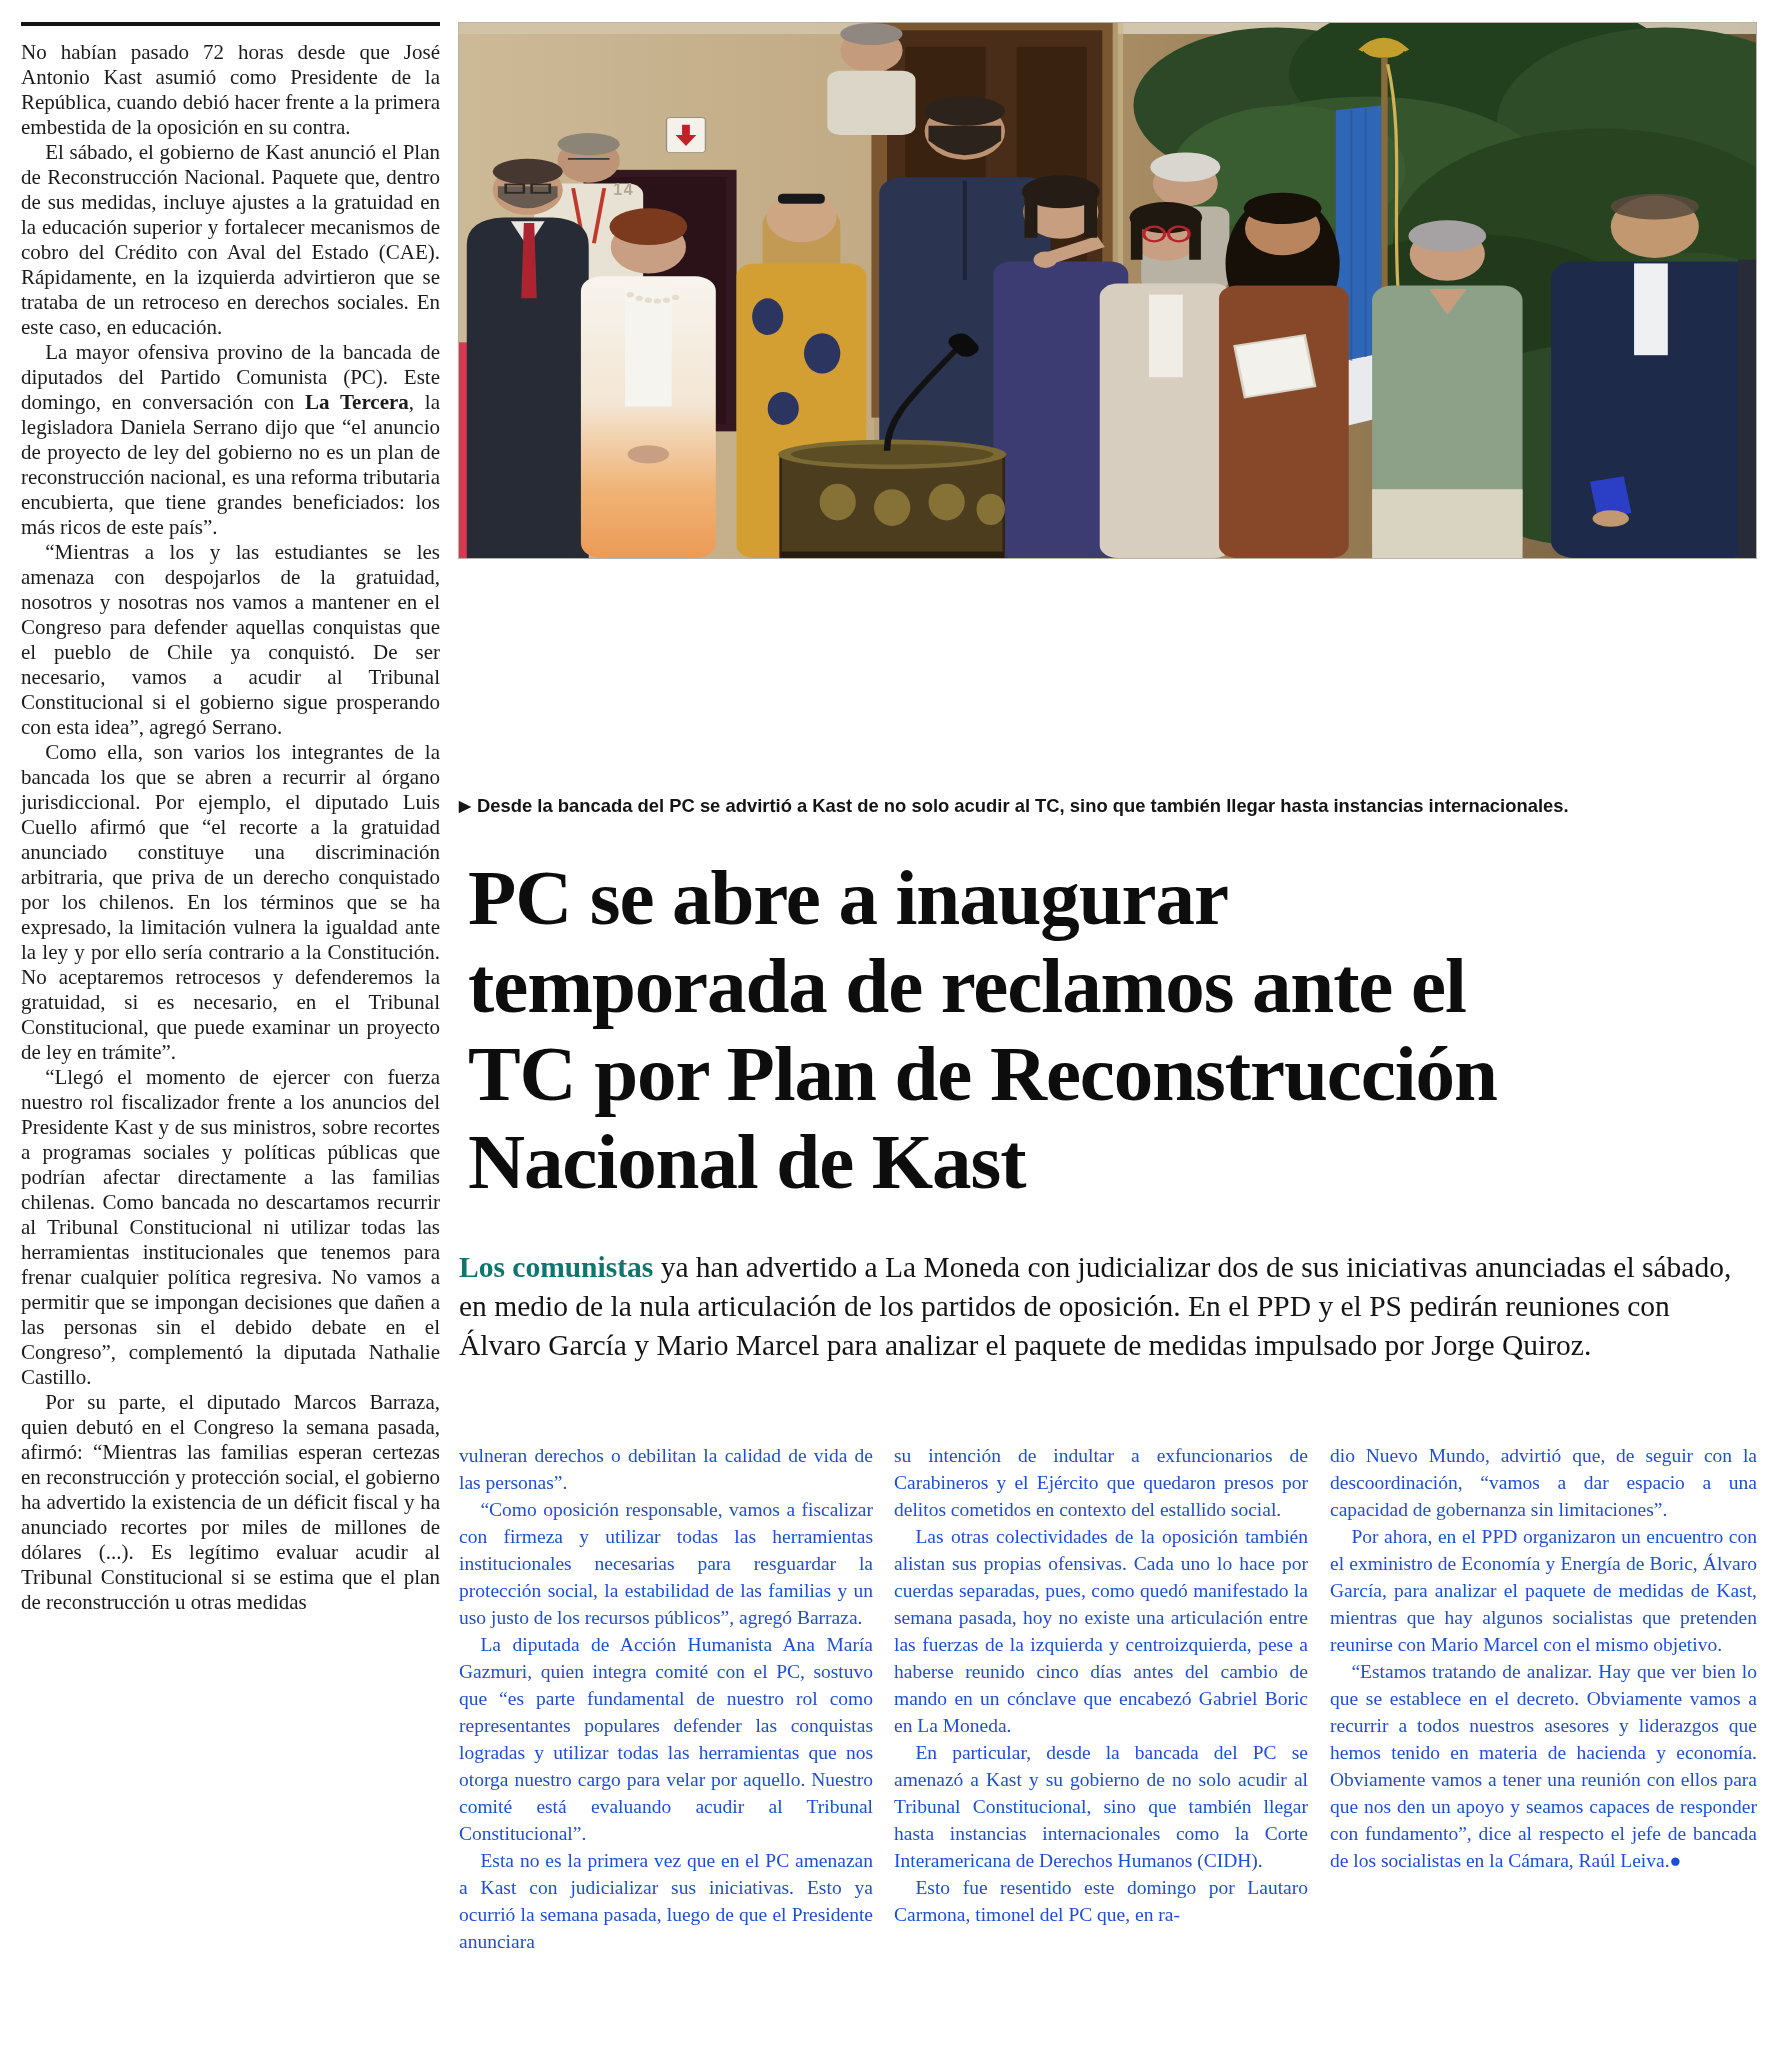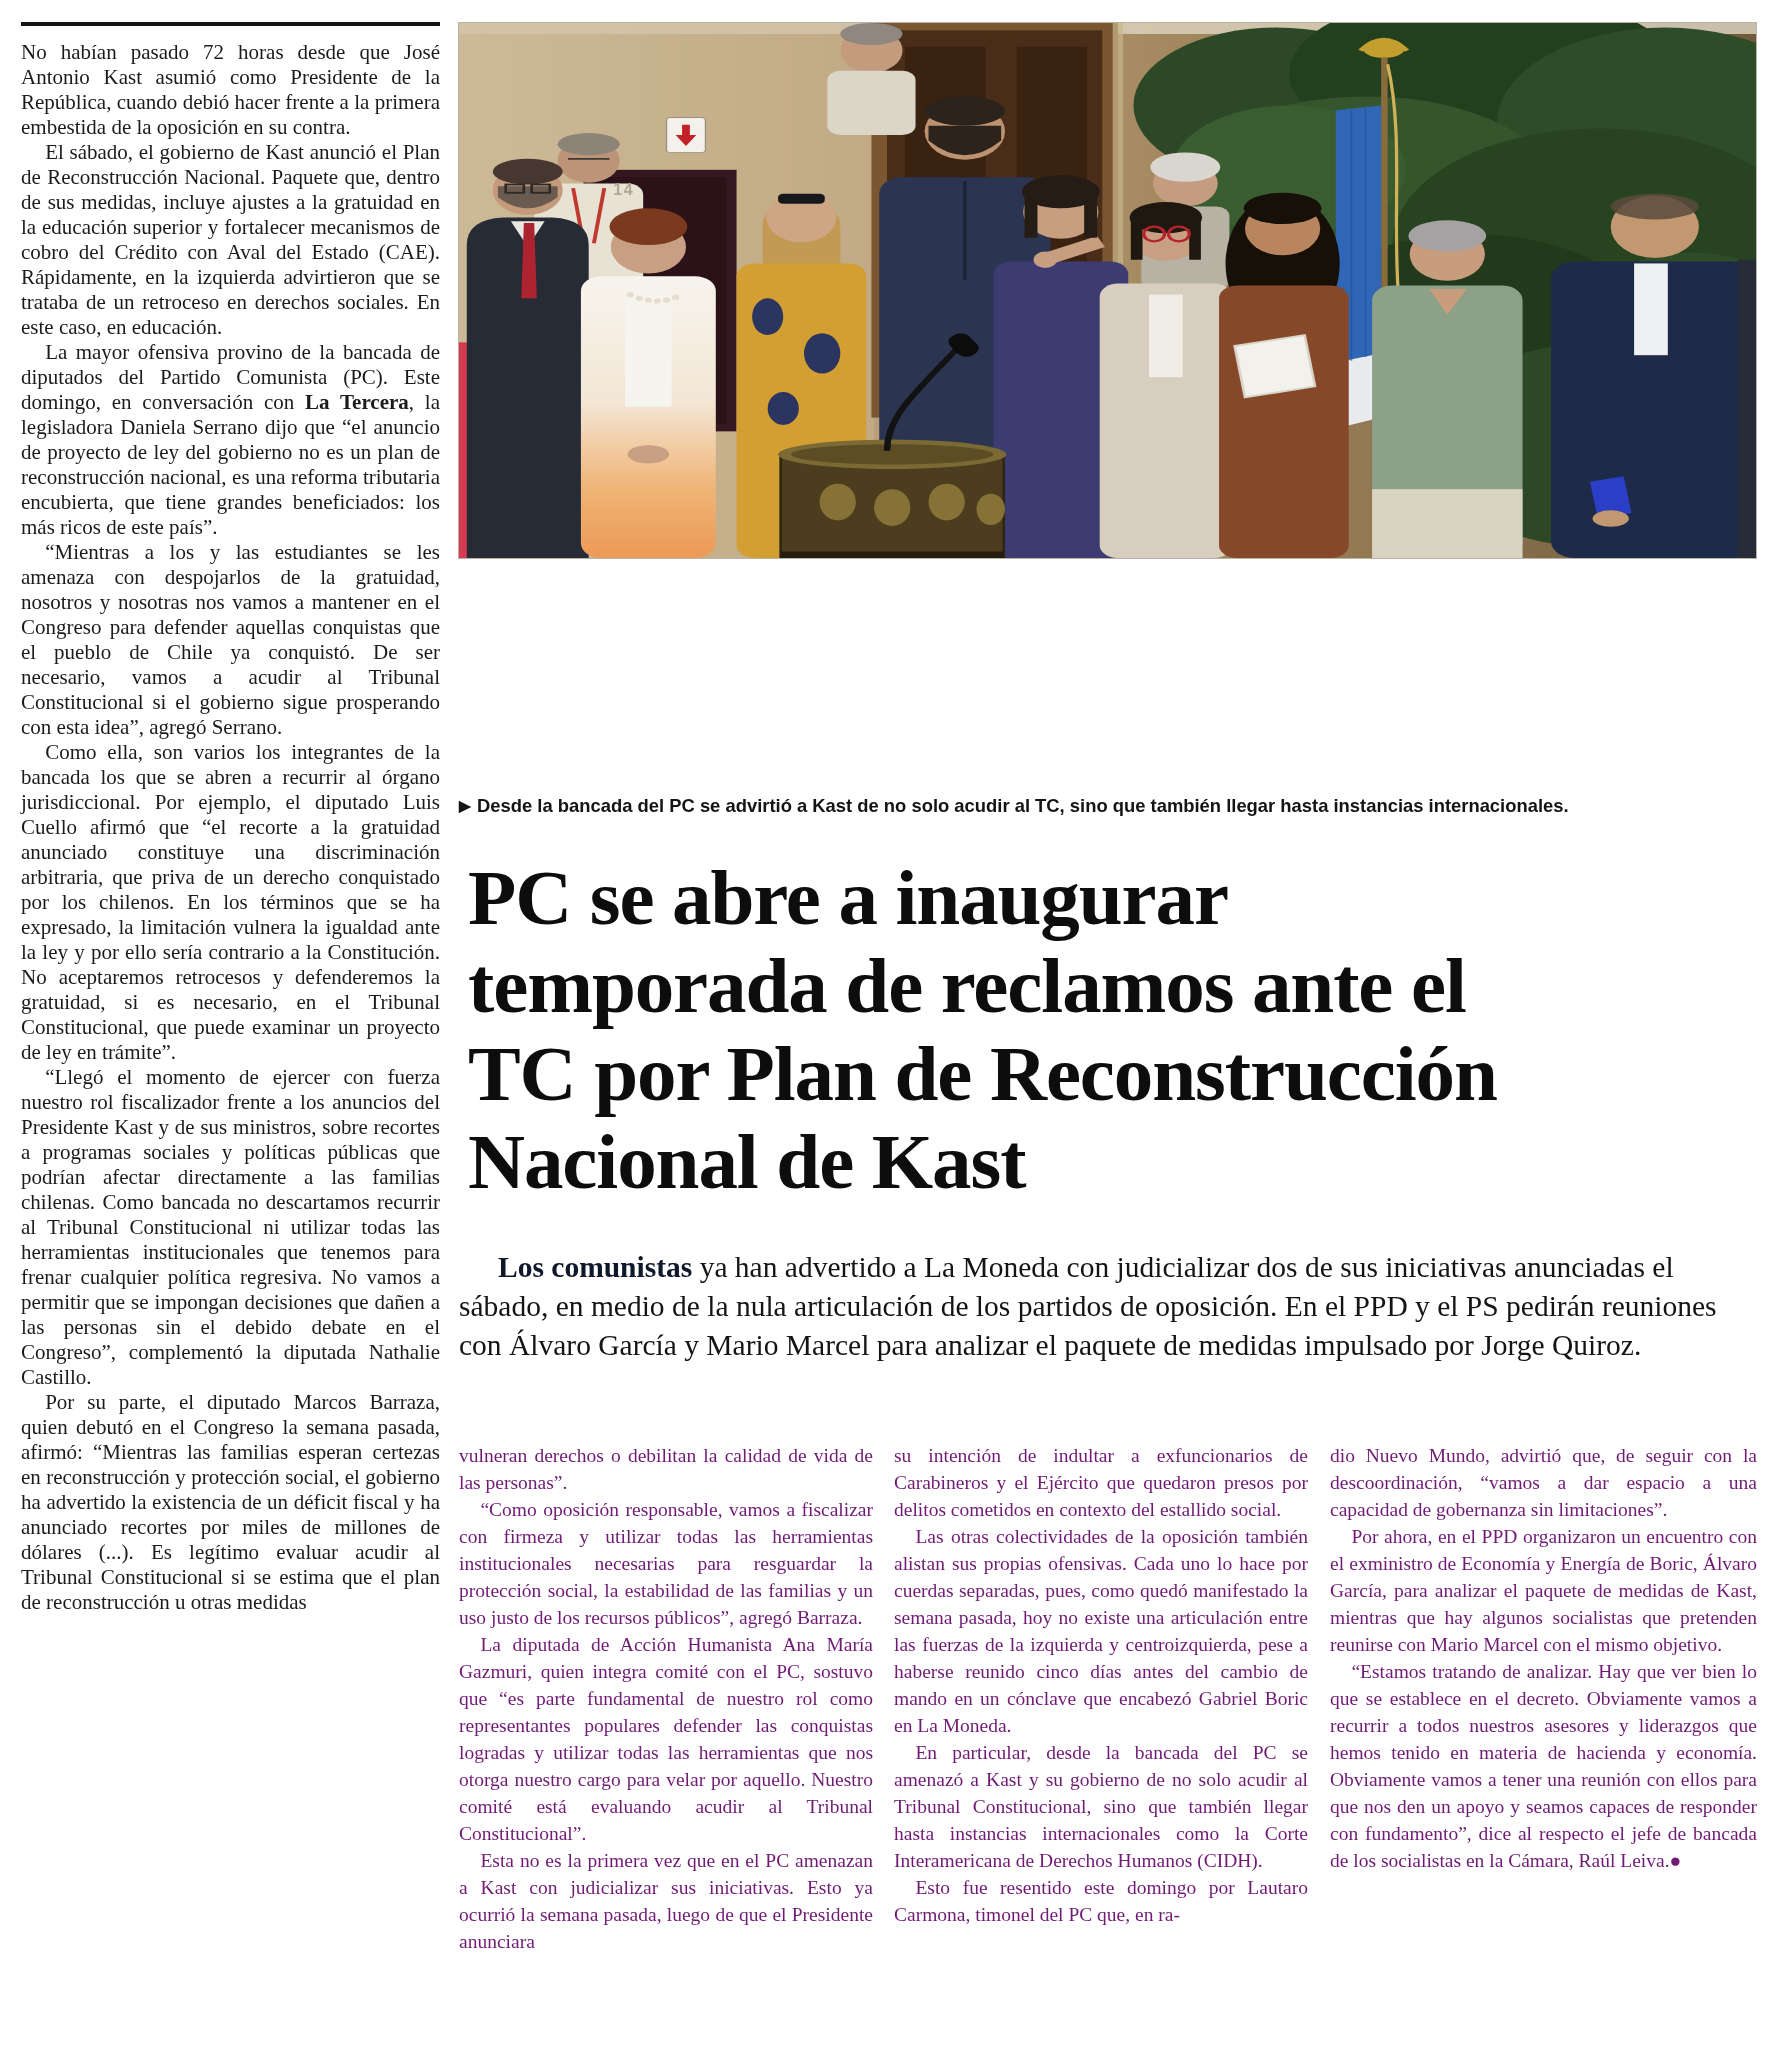--- a/index.html
+++ b/index.html
@@ -23,24 +23,24 @@
   .caption{position:absolute;left:459px;top:794px;width:1297px;
            font:700 18.4px/24px "Liberation Sans",sans-serif;color:#141414;}
   .caption .arrow{display:inline-block;margin-right:6.3px;font-size:15.3px;transform:translateY(-1.1px);}
   
   .headline{position:absolute;left:452px;top:838px;width:1313px;margin:16px;
             font:700 79px/88px "Liberation Serif",serif;letter-spacing:-1.1px;color:#0d0d0d;}
   .headline span{display:block;}
   
   .lede{position:absolute;left:459px;top:1248px;width:1289px;margin:0;
         font:400 29.5px/39px "Liberation Serif",serif;color:#141414;}
-  .lede b{color:#0f172a;font-weight:700;margin-left:39px;}
+  .lede b{color:#0f766e;font-weight:700;}
   
   .bcol{position:absolute;top:1442px;width:414px;font:400 19.5px/27px "Liberation Serif",serif;
-        color:#701a75;text-align:justify;}
+        color:#1d4ed8;text-align:justify;}
   .bcol p{margin:0;text-indent:1.1em;}
   .bcol p.noindent{text-indent:0;}
   #bcol2{left:459px;} #bcol3{left:894px;} #bcol4{left:1330px;width:427px;}
 </style>
 </head>
 <body>
 
 <div class="page">
 
   <aside class="leftcol">

